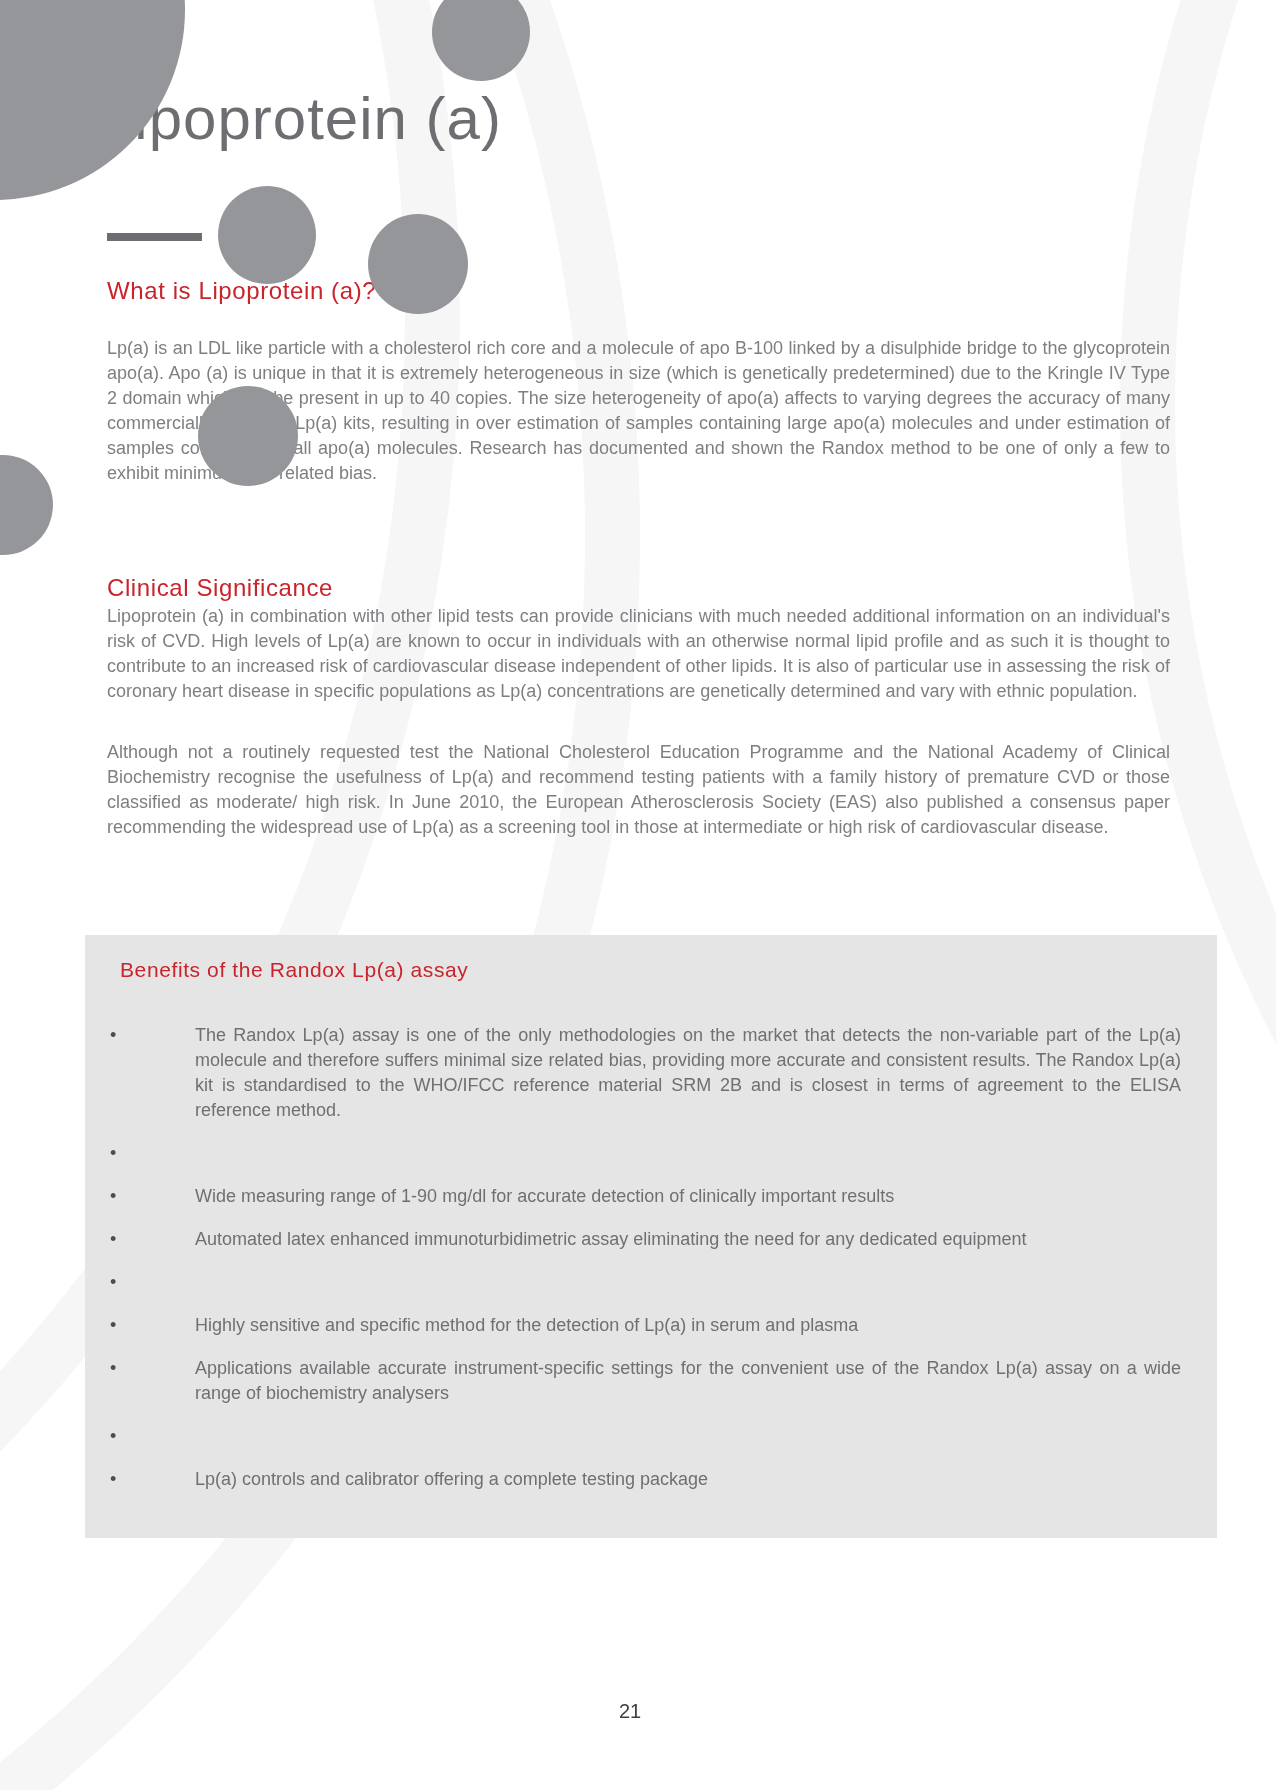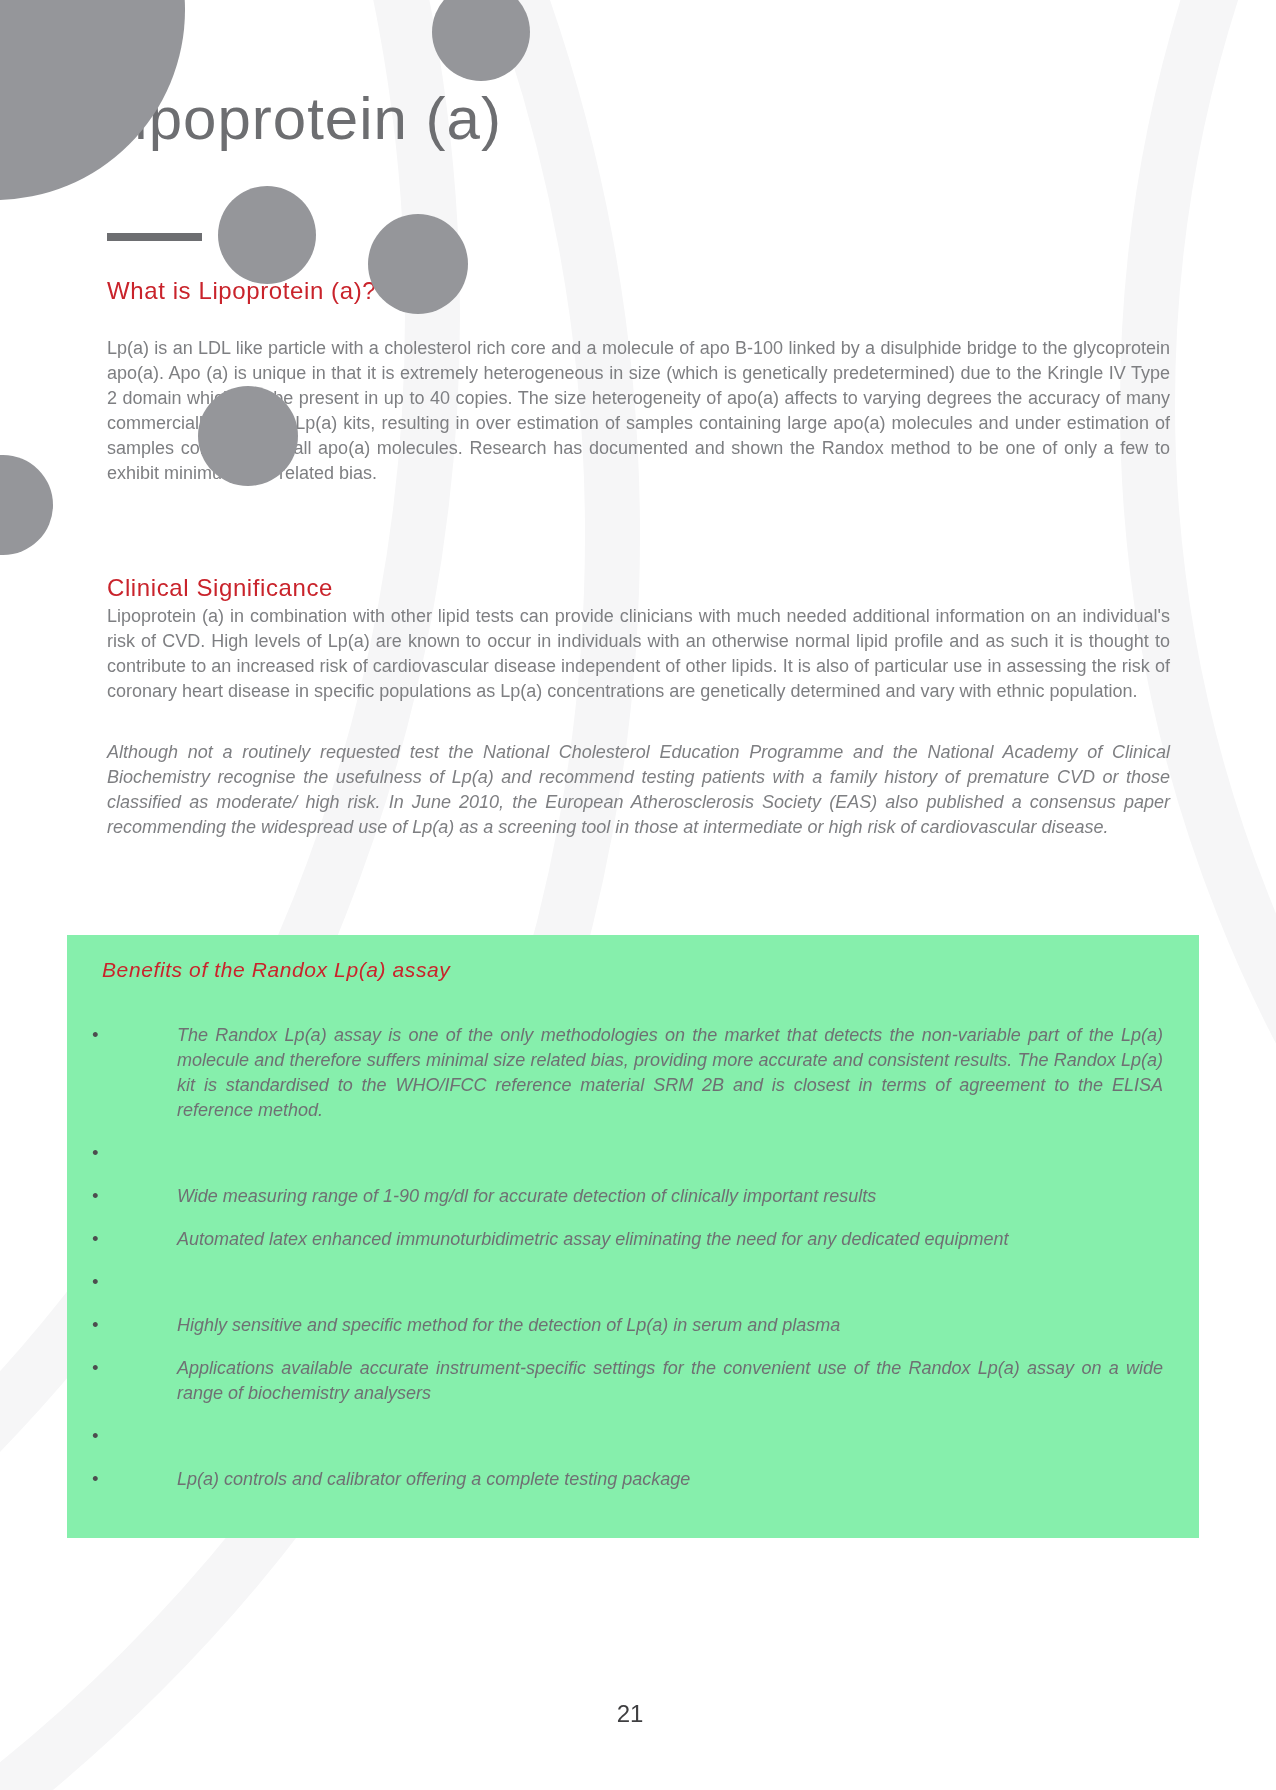--- a/index.html
+++ b/index.html
@@ -52,26 +52,26 @@
   }
   .h-what     { top:277px; }
   .h-clinical { top:574px; }
   .body-para {
     position:absolute; left:107px; width:1063px;
     font-size:18px; line-height:25px; color:#7e7f82;
     text-align:justify;
   }
   .p-what  { top:336px; }
   .p-clin1 { top:604px; }
-  .p-clin2 { top:740px;font-style:italic; }
+  .p-clin2 { top:740px; }
   
   .benefits-box {
-    position:absolute; left:67px; top:935px;
+    position:absolute; left:85px; top:935px;
     width:1132px; height:603px;
-    background:#86efac; z-index:1;font-style:italic;
+    background:#e5e5e5; z-index:1;
   }
   .benefits-heading {
     position:absolute; left:35px; top:23px;
     font-size:21px; letter-spacing:0.6px;
     color:#c9232b; white-space:nowrap;
   }
   .benefits-list {
     position:absolute; left:0; top:88px; width:1096px;
     margin:0; padding:0; list-style:none;
   }
@@ -81,21 +81,21 @@
     font-size:18px; line-height:25px; color:#6f7073;
   }
   .benefits-list .bullet-dot {
     flex:0 0 85px; color:#4d4d4f; font-size:18px; line-height:25px;
   }
   .benefits-list .bullet-text {
     flex:1 1 auto; text-align:justify;
   }
   .page-number {
     position:absolute; left:580px; top:1700px; width:100px;
-    text-align:center; font-size:24px; color:#3f3f41;
+    text-align:center; font-size:20px; color:#3f3f41;
   }
 </style>
 </head>
 <body>
 
 <div class="page">
 
   <div class="swoosh swoosh-1"></div>
   <div class="swoosh swoosh-2"></div>
   <div class="swoosh swoosh-3"></div>

